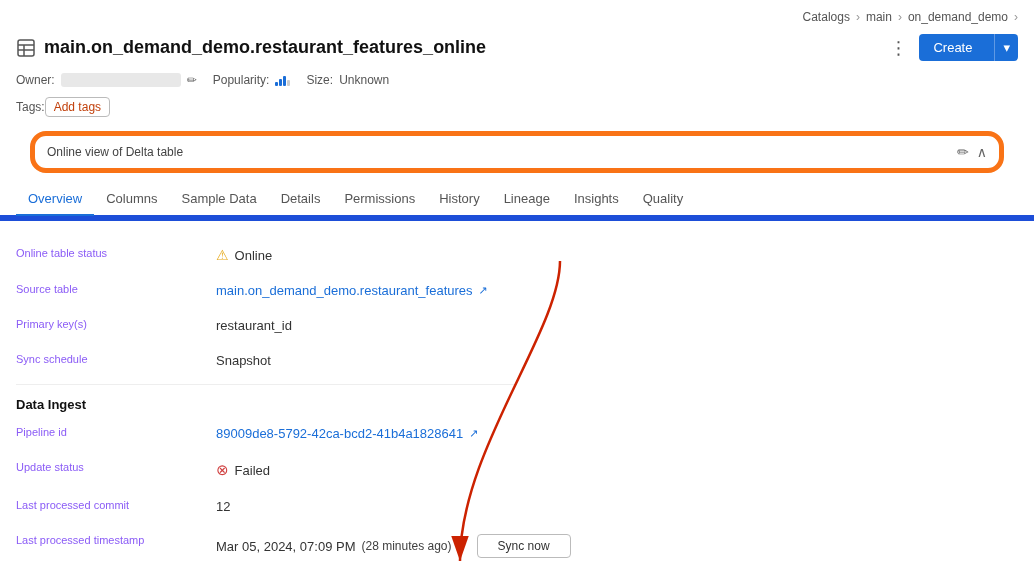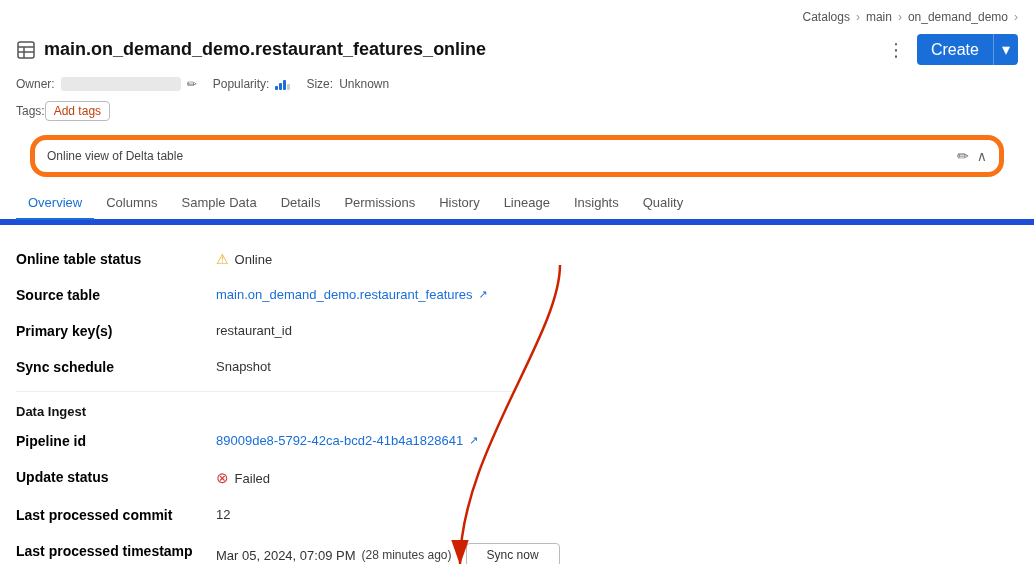--- a/index.html
+++ b/index.html
@@ -9,21 +9,21 @@
     .breadcrumb-sep { color: #999; }
     .breadcrumb-link { color: #555; text-decoration: none; }
 
     .page-header { display: flex; align-items: center; justify-content: space-between; padding: 4px 16px 8px; }
     .page-title-section { display: flex; align-items: center; gap: 8px; }
     .page-icon { width: 20px; height: 20px; display: flex; align-items: center; justify-content: center; }
     .page-title { font-size: 18px; font-weight: 600; color: #111; }
 
     .header-actions { display: flex; align-items: center; gap: 8px; }
     .three-dots-btn { background: none; border: none; cursor: pointer; padding: 4px; color: #555; font-size: 18px; line-height: 1; }
-    .create-btn { display: flex; align-items: center; gap: 0; background: #1a6ed8; color: #fff; border: none; border-radius: 4px; cursor: pointer; font-size: 16px; font-weight: 500; overflow: hidden; }
+    .create-btn { display: flex; align-items: center; gap: 8px; background: #1a6ed8; color: #fff; border: none; border-radius: 4px; cursor: pointer; font-size: 13px; font-weight: 500; overflow: hidden; }
     .create-btn-main { padding: 6px 14px; }
     .create-btn-arrow { padding: 6px 8px; border-left: 1px solid rgba(255,255,255,0.3); }
 
     .meta-row { display: flex; align-items: center; gap: 16px; padding: 4px 16px 8px; }
     .meta-item { display: flex; align-items: center; gap: 6px; font-size: 12px; color: #555; }
     .meta-label { font-weight: 500; color: #555; }
     .owner-placeholder { width: 120px; height: 14px; background: #e8e8e8; border-radius: 3px; display: inline-block; }
     .edit-icon { color: #666; cursor: pointer; font-size: 12px; }
     .popularity-bars { display: flex; align-items: flex-end; gap: 1px; height: 12px; }
     .bar { width: 3px; background: #1a6ed8; border-radius: 1px; }
@@ -37,34 +37,34 @@
     .info-box-text { font-size: 12px; color: #444; }
     .info-box-actions { display: flex; align-items: center; gap: 8px; }
     .info-box-icon-btn { background: none; border: none; cursor: pointer; color: #666; font-size: 14px; }
 
     .tabs { display: flex; border-bottom: 6px solid #1d4ed8; margin: 10px 0 0; padding: 0 16px; }
     .tab { padding: 8px 12px; font-size: 13px; color: #555; cursor: pointer; border-bottom: 2px solid transparent; margin-bottom: -1px; text-decoration: none; }
     .tab.active { color: #1a6ed8; border-bottom-color: #1a6ed8; font-weight: 500; }
 
     .content { padding: 16px; }
     .field-row { display: flex; align-items: flex-start; padding: 10px 0; }
-    .field-label { width: 200px; color: #000000; font-size: 14px; flex-shrink: 0; font-weight: bold; }
+    .field-label { width: 200px; color: #8b5cf6; font-size: 11px; flex-shrink: 0; }
     .field-value { color: #333; font-size: 13px; display: flex; align-items: center; gap: 6px; }
     .field-value a { color: #1a6ed8; text-decoration: none; }
     .ext-link-icon { font-size: 11px; color: #1a6ed8; }
 
     .divider { border: none; border-top: 1px solid #eee; margin: 4px 0; }
 
     .section-title { font-weight: 600; font-size: 13px; color: #111; margin: 12px 0 4px; }
 
     .status-online { display: flex; align-items: center; gap: 6px; }
     .warning-icon { color: #e6a817; font-size: 14px; }
     .error-icon { color: #d04040; font-size: 15px; }
 
-    .sync-now-btn { border: 1px solid #bbb; background: none; border-radius: 4px; padding: 4px 20px; cursor: pointer; font-size: 12px; color: #333; margin-left: 8px; }
+    .sync-now-btn { border: 1px solid #bbb; background: none; border-radius: 4px; padding: 4px 20px; cursor: pointer; font-size: 12px; color: #333; margin-left: 19px; }
     .timestamp-note { color: #404040; font-size: 12px; }
   </style>
 </head>
 <body>
 
 <div class="breadcrumb">
   <a class="breadcrumb-link" href="#">Catalogs</a>
   <span class="breadcrumb-sep">›</span>
   <a class="breadcrumb-link" href="#">main</a>
   <span class="breadcrumb-sep">›</span>

